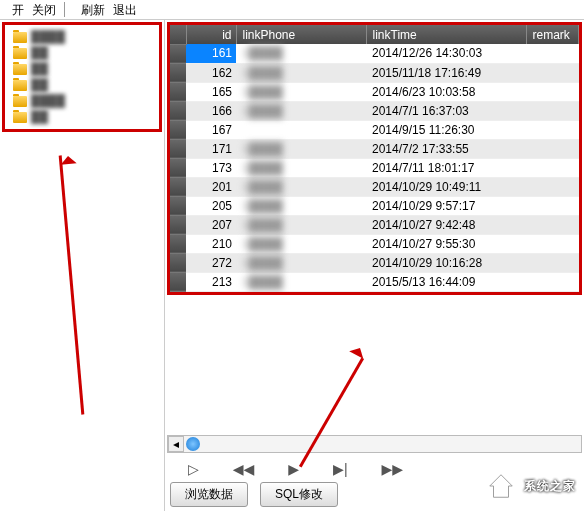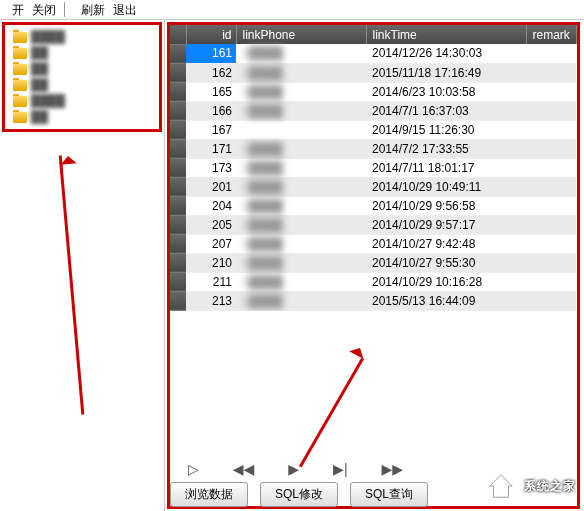--- a/index.html
+++ b/index.html
@@ -9,21 +9,21 @@
 .menubar .sep { border-left: 1px solid #999; margin: 2px 4px; }
 
 .layout { display: flex; height: calc(100% - 20px); }
 .sidebar { width: 165px; border-right: 1px solid #ccc; position: relative; }
 .tree { padding: 4px 2px; border: 3px solid #c00; margin: 2px; }
 .tree-item { display: flex; align-items: center; height: 16px; padding-left: 6px; gap: 4px; }
 .folder-icon { width: 14px; height: 11px; background: linear-gradient(#ffd766,#e8a500); border-radius: 1px; position: relative; }
 .folder-icon::before { content:""; position:absolute; top:-2px; left:0; width:6px; height:2px; background:#e8a500; border-radius:1px 1px 0 0; }
 .tree-label { color: #555; filter: blur(2px); white-space: nowrap; overflow: hidden; }
 
-.main { flex: 1; display: flex; flex-direction: row; }
+.main { flex: 1; display: flex; flex-direction: column; }
 .table-wrap { border: 3px solid #c00; margin: 2px; flex-shrink: 0; }
 .table-container { max-height: 320px; overflow: hidden; }
 table { border-collapse: collapse; width: 100%; background: #fff; }
 th { background: linear-gradient(#686868,#484848); color: #fff; text-align: left; padding: 2px 6px; font-weight: normal; height: 18px; border-right: 1px solid #888; }
 tr { height: 19px; }
 td { padding: 0 6px; border-bottom: 1px solid #eee; }
 tr:nth-child(even) td { background: #eaeaea; }
 tr:nth-child(odd) td { background: #fff; }
 .rowhdr { width: 16px; background: linear-gradient(#686868,#484848) !important; border-bottom:1px solid #777; }
 .col-id { width: 50px; text-align: right; padding-right: 4px; }
@@ -160,27 +160,20 @@
               </tr>
               <tr>
                 <td class="rowhdr"></td>
                 <td class="col-id">201</td>
                 <td class="col-phone"><span class="blur">1████</span></td>
                 <td class="col-time">2014/10/29 10:49:11</td>
                 <td></td>
               </tr>
               <tr>
                 <td class="rowhdr"></td>
-                <td class="col-id">204</td>
-                <td class="col-phone"><span class="blur">1████</span></td>
-                <td class="col-time">2014/10/29 9:56:58</td>
-                <td></td>
-              </tr>
-              <tr>
-                <td class="rowhdr"></td>
                 <td class="col-id">205</td>
                 <td class="col-phone"><span class="blur">1████</span></td>
                 <td class="col-time">2014/10/29 9:57:17</td>
                 <td></td>
               </tr>
               <tr>
                 <td class="rowhdr"></td>
                 <td class="col-id">207</td>
                 <td class="col-phone"><span class="blur">1████</span></td>
                 <td class="col-time">2014/10/27 9:42:48</td>
@@ -188,21 +181,21 @@
               </tr>
               <tr>
                 <td class="rowhdr"></td>
                 <td class="col-id">210</td>
                 <td class="col-phone"><span class="blur">1████</span></td>
                 <td class="col-time">2014/10/27 9:55:30</td>
                 <td></td>
               </tr>
               <tr>
                 <td class="rowhdr"></td>
-                <td class="col-id">211</td>
+                <td class="col-id">272</td>
                 <td class="col-phone"><span class="blur">1████</span></td>
                 <td class="col-time">2014/10/29 10:16:28</td>
                 <td></td>
               </tr>
               <tr>
                 <td class="rowhdr"></td>
                 <td class="col-id">213</td>
                 <td class="col-phone"><span class="blur">1████</span></td>
                 <td class="col-time">2015/5/13 16:44:09</td>
                 <td></td>
@@ -224,21 +217,20 @@
   <span>▷</span>
   <span>◀◀</span>
   <span>▶</span>
   <span>▶|</span>
   <span>▶▶</span>
 </div>
 
 <div class="tabs">
   <div class="tab">浏览数据</div>
   <div class="tab">SQL修改</div>
-  <div class="tab">SQL查询</div>
 </div>
 
 <div class="arrow-line" id="arr1"></div>
 <div class="arrow-head" id="arr1h"></div>
 <div class="arrow-line" id="arr2"></div>
 <div class="arrow-head" id="arr2h"></div>
 
 <div class="watermark">
   <div class="wm-house">
     <svg viewBox="0 0 32 32">

